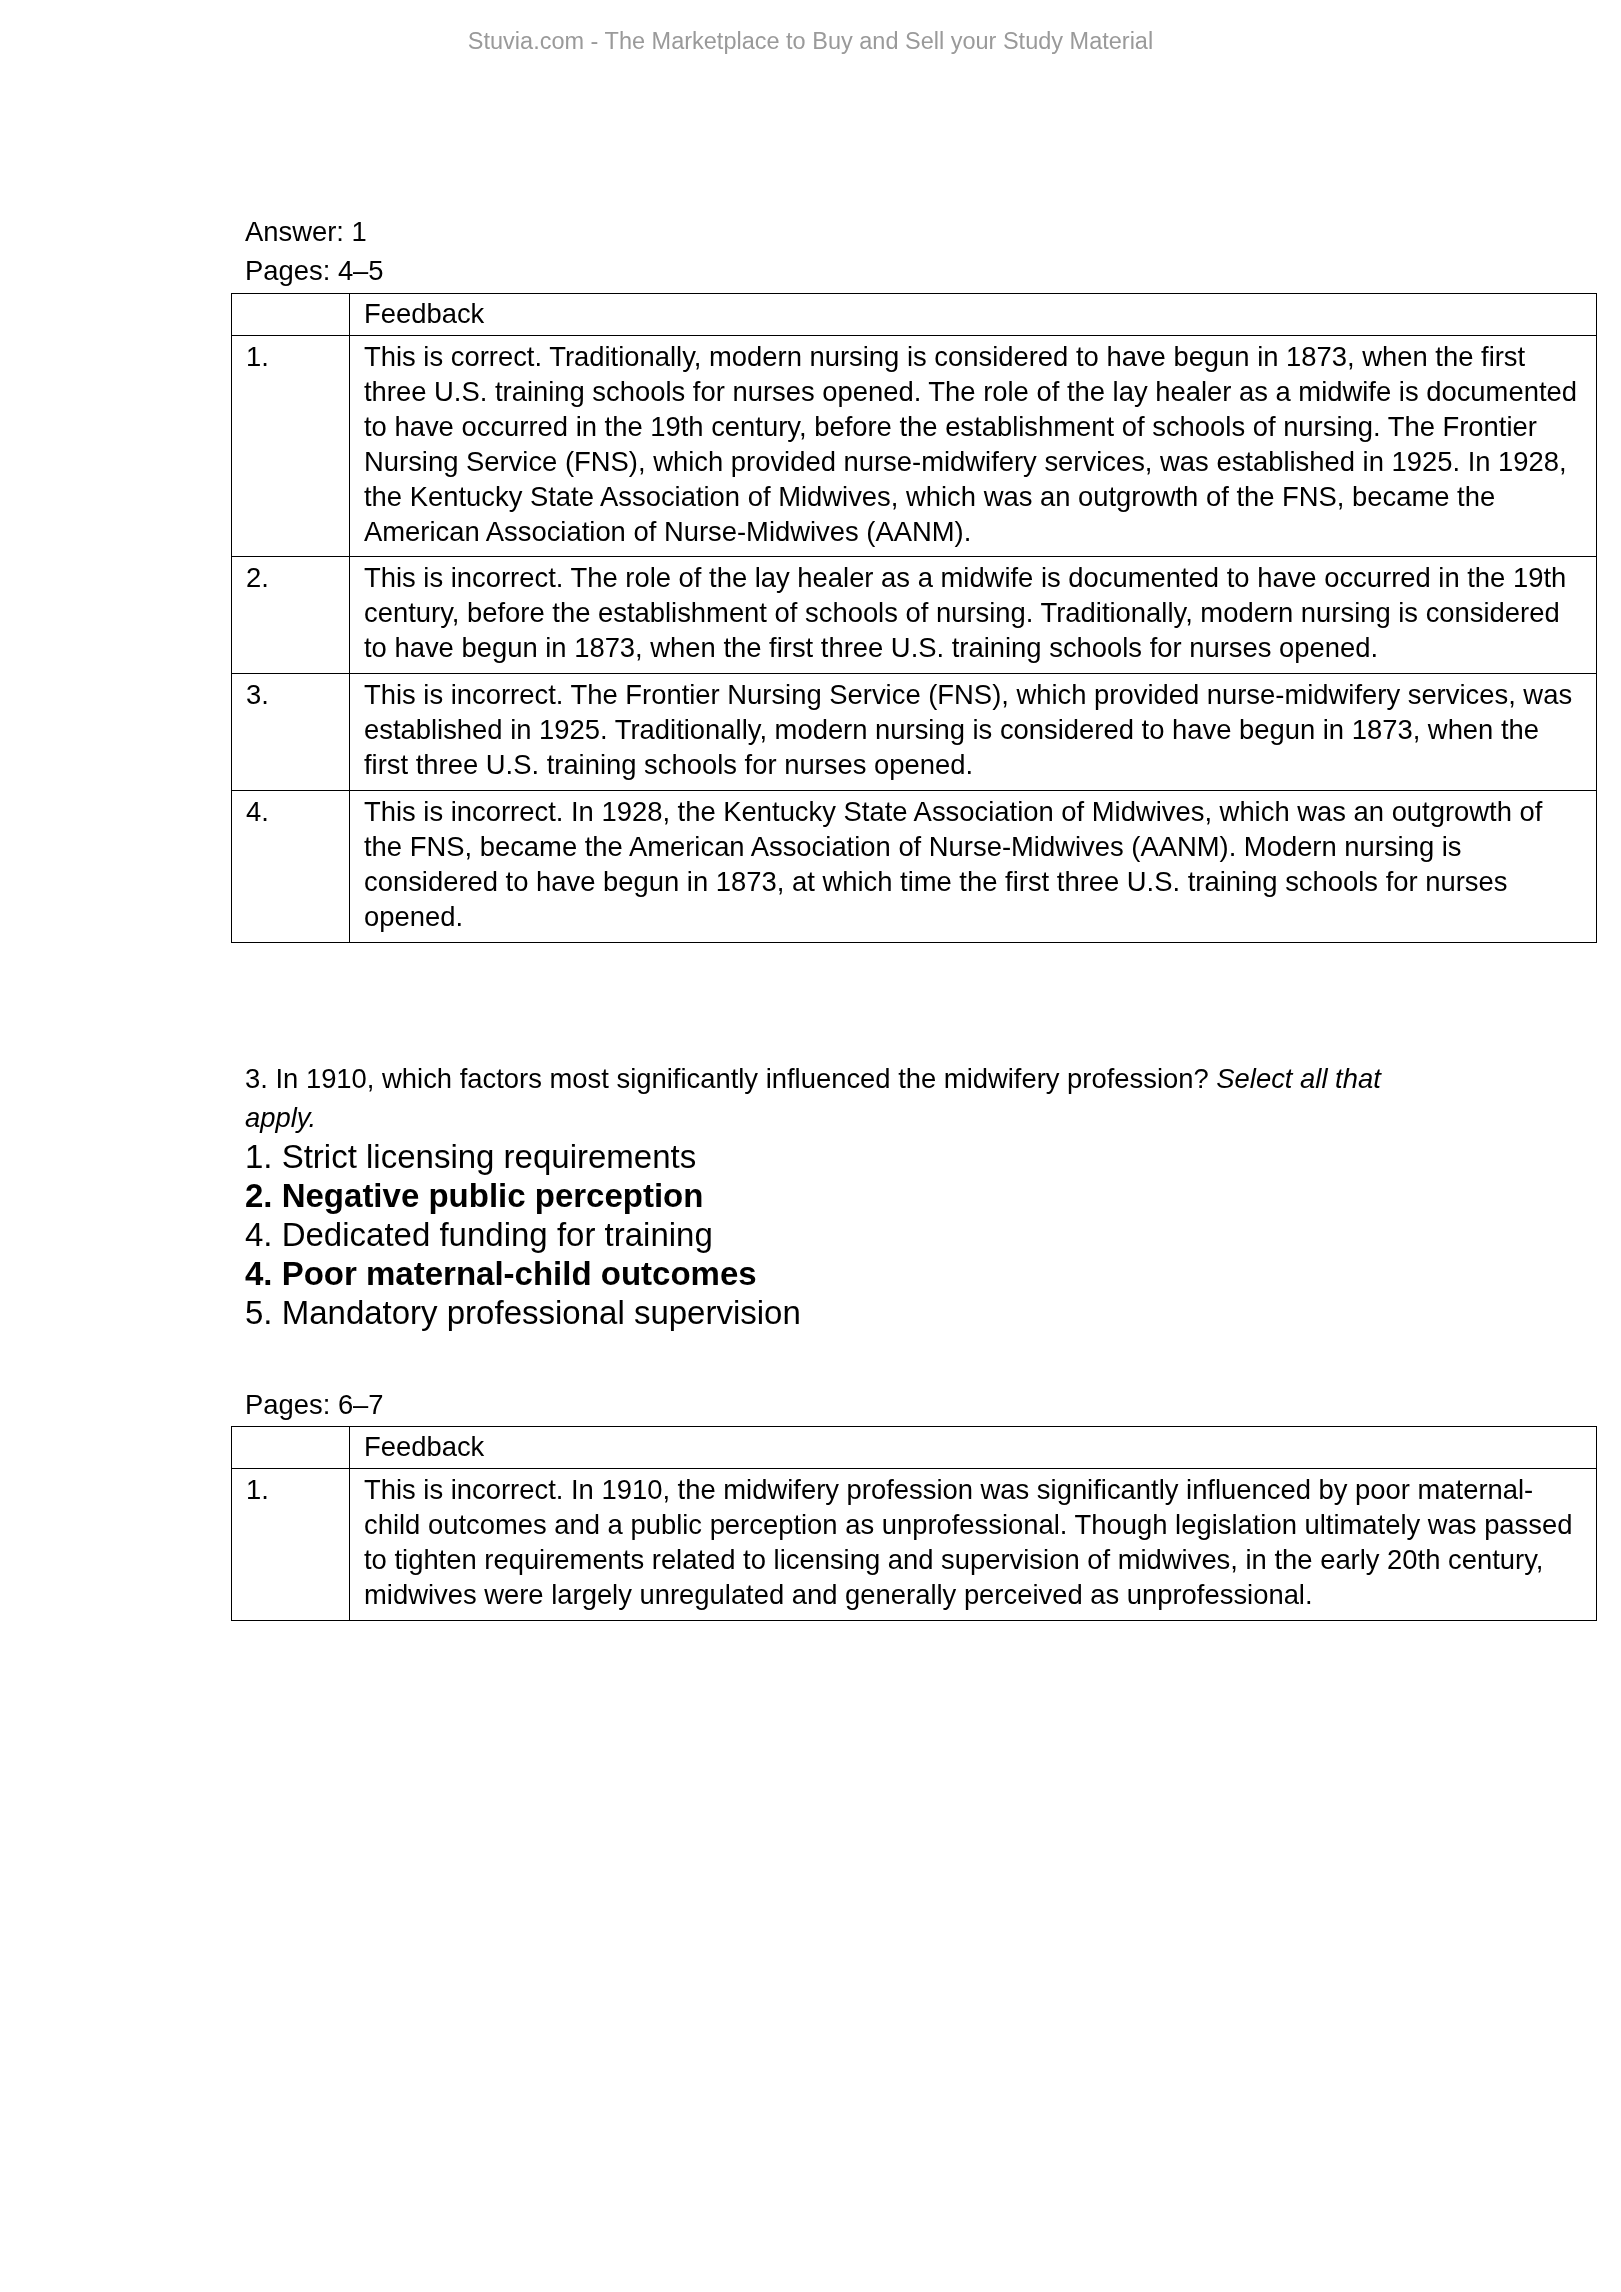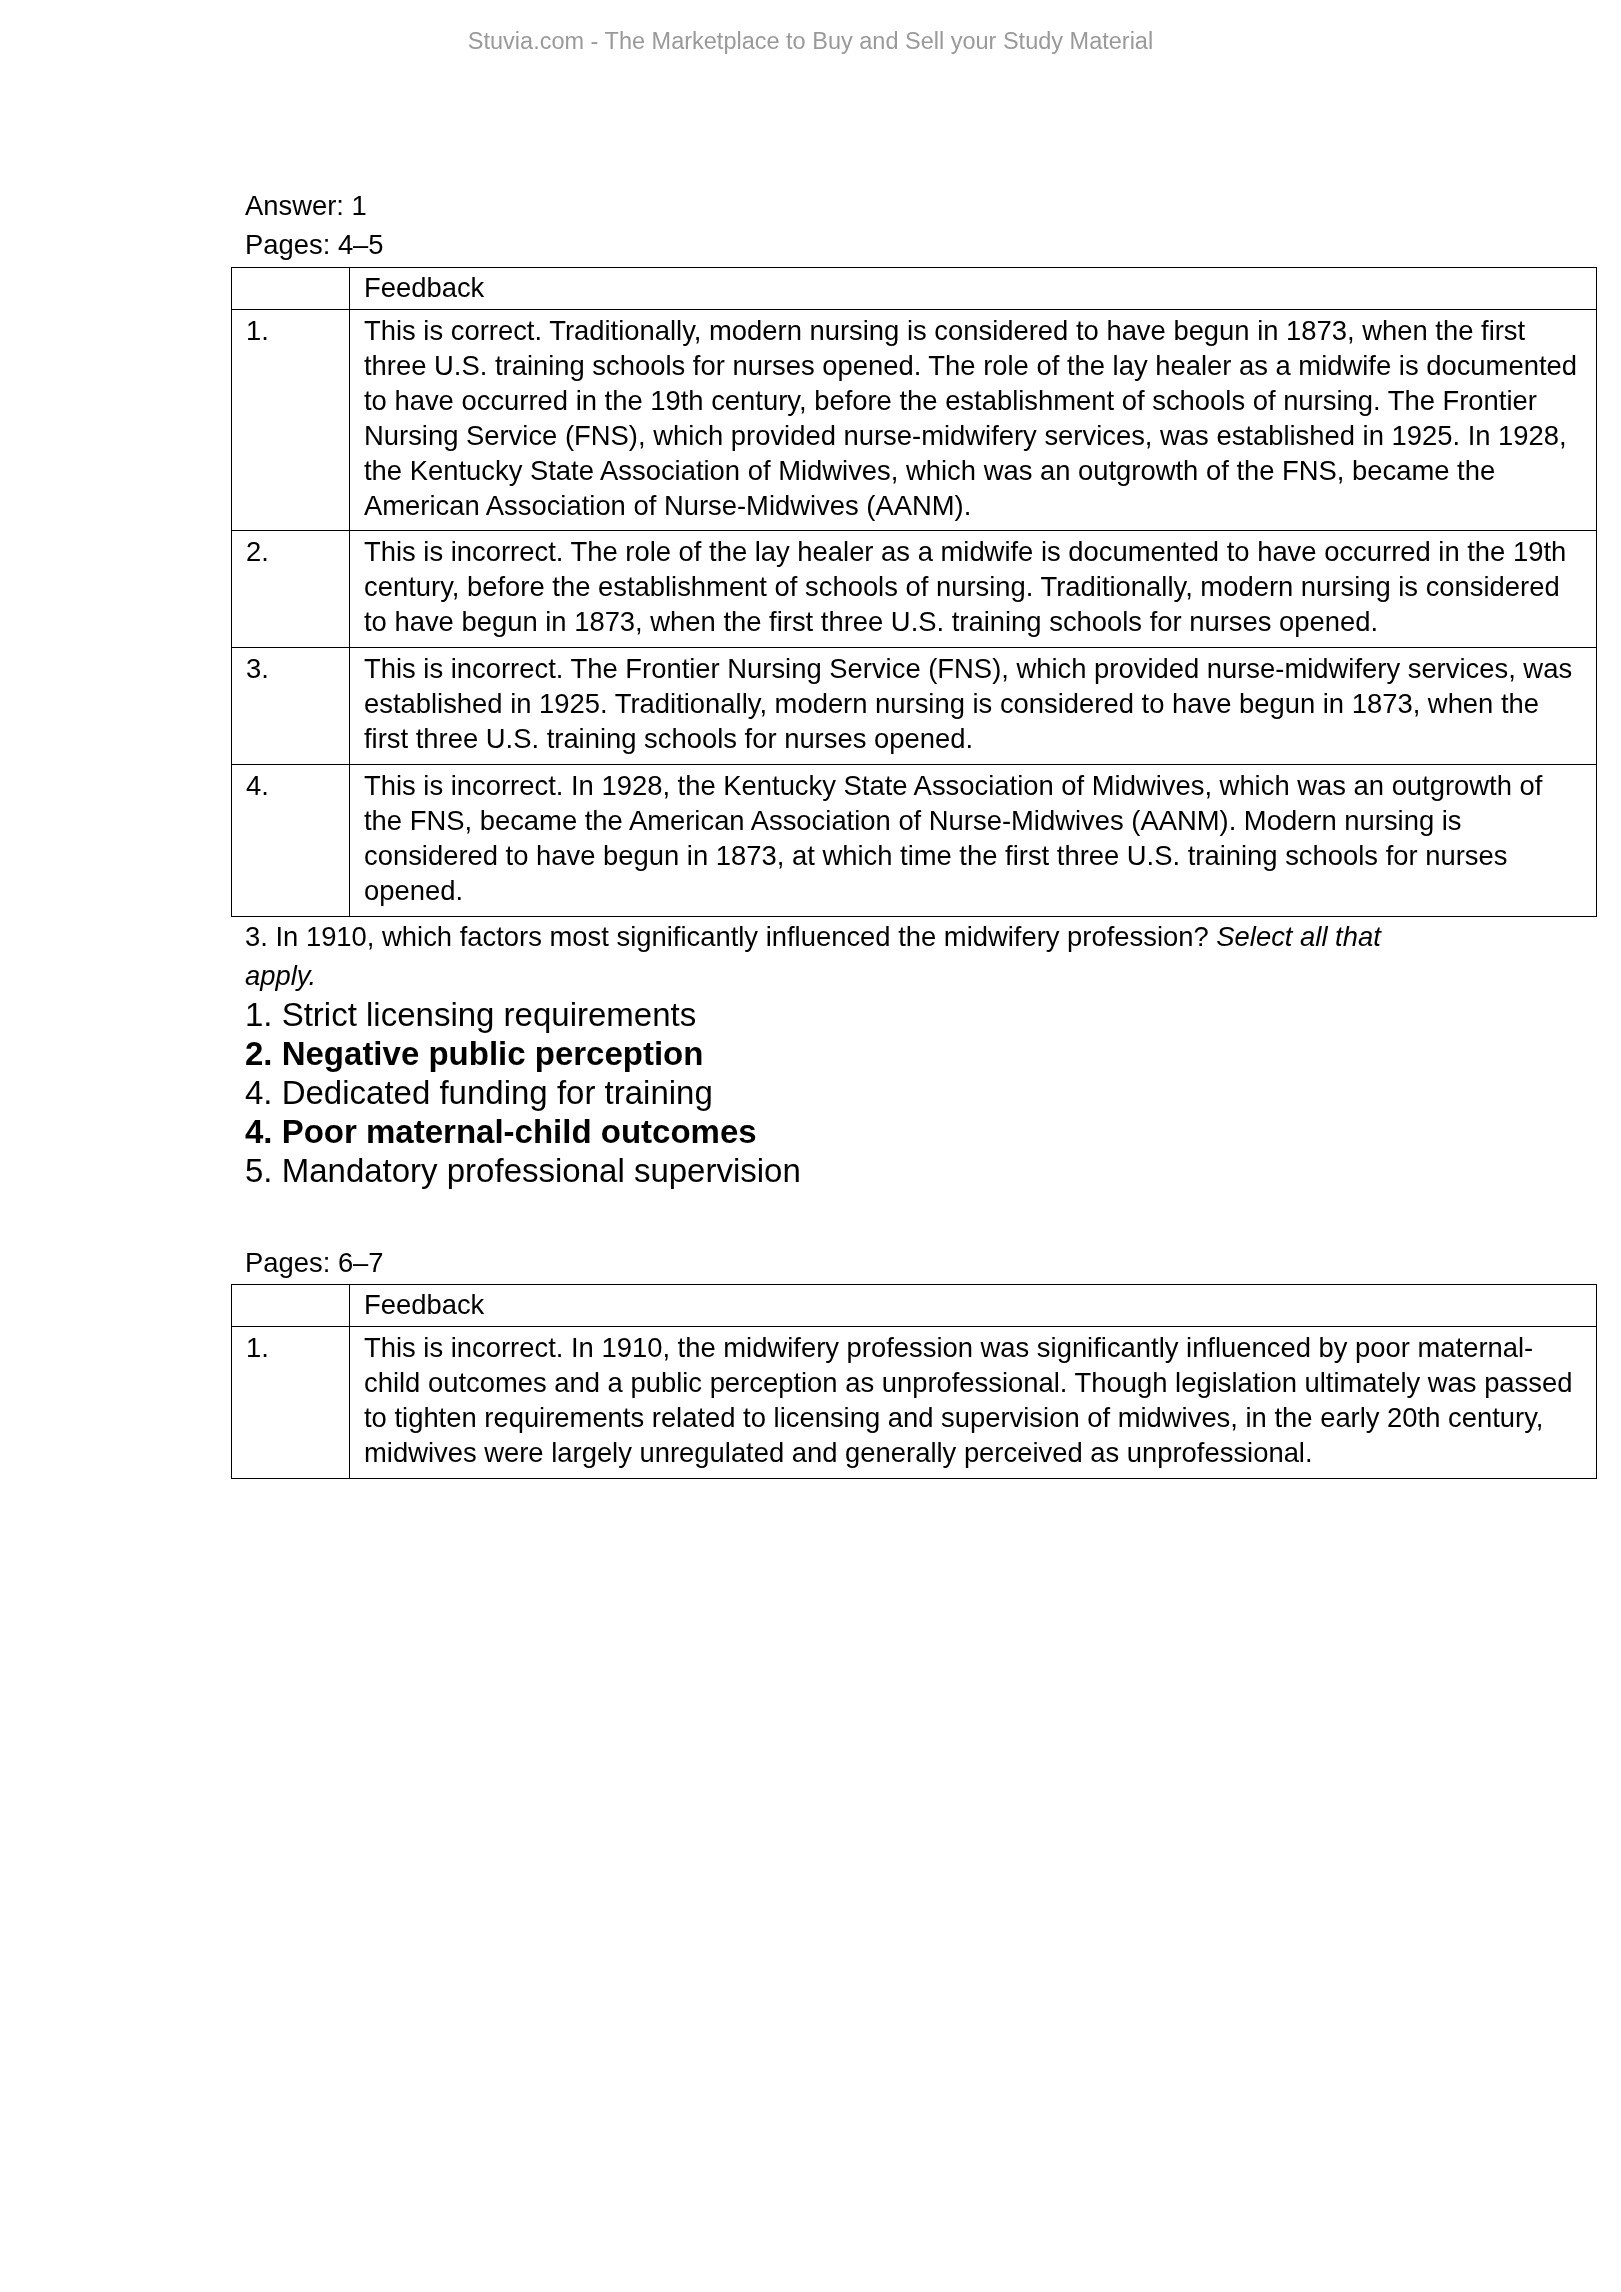--- a/index.html
+++ b/index.html
@@ -18,21 +18,21 @@
     top: 27.4px;
     left: 0;
     right: 0;
     text-align: center;
     color: #9a9a9a;
     font-size: 23.5px;
     line-height: 29px;
   }
   .content {
     position: absolute;
-    top: 186px;
+    top: 212px;
     left: 245px;
     width: 1188px;
   }
   .meta-line {
     font-size: 27.4px;
     line-height: 39px;
   }
   table.feedback-table {
     border-collapse: collapse;
     width: 1366px;
@@ -46,20 +46,21 @@
     font-size: 27.4px;
     line-height: 35px;
     padding: 2.9px 11.8px 7.8px 13.7px;
   }
   table.feedback-table td.header-cell {
     padding-top: 2px;
     padding-bottom: 3.9px;
   }
   col.col-num { width: 118px; }
   .question-block {
+    margin-top: 116px;
     font-size: 27.4px;
     line-height: 39px;
   }
   .question-stem { font-size: 27.4px; line-height: 39px; }
   .option { font-size: 33px; line-height: 39px; }
   .bold { font-weight: bold; }
   .italic { font-style: italic; }
   .answer-block-2 { margin-top: 53px; }
   .doc-footer {
     position: absolute;

